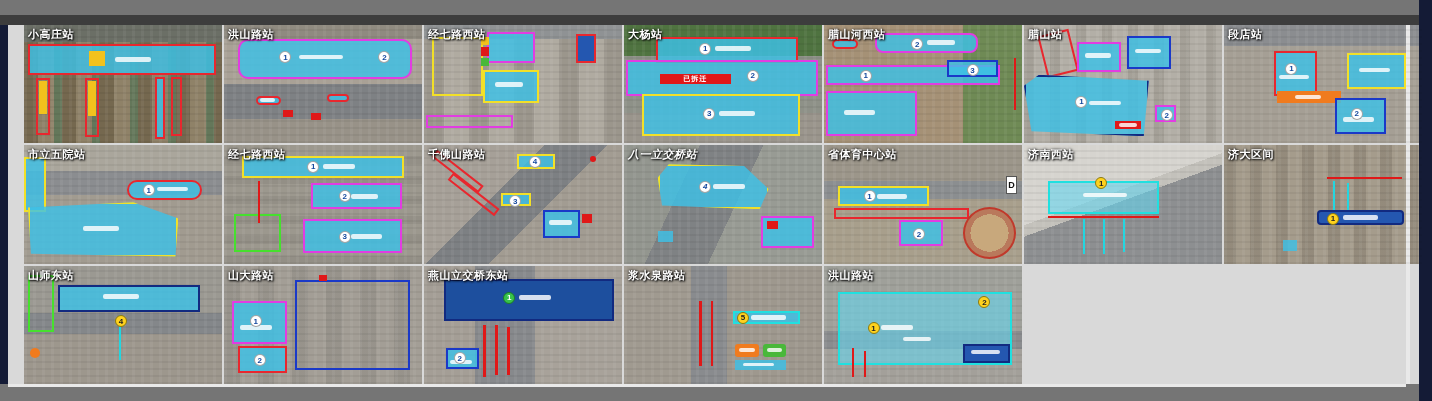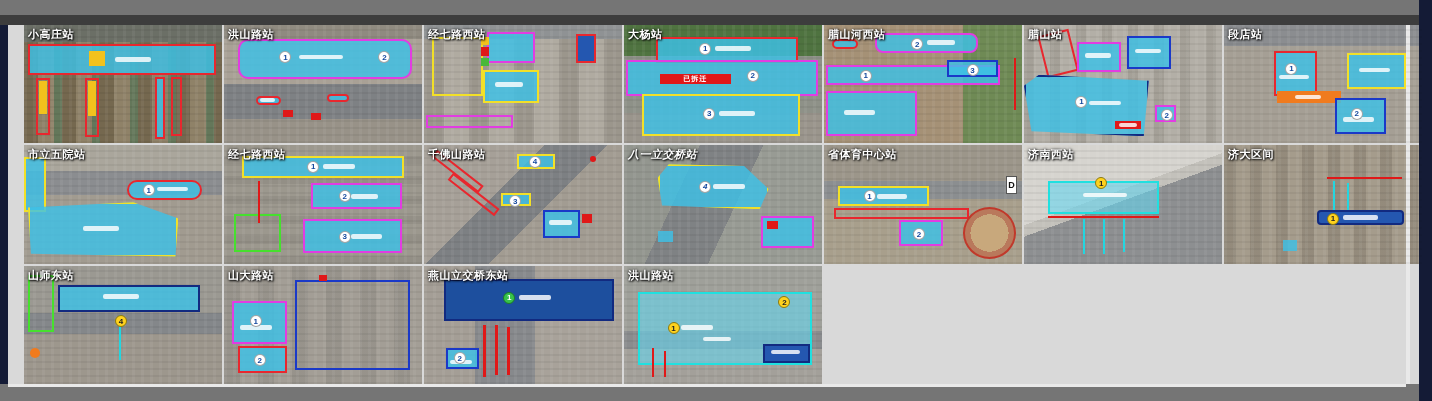--- a/index.html
+++ b/index.html
@@ -270,20 +270,34 @@
         <div class="ov f-dblu o-nvy" style="left: 10%; top: 11%; width: 86%; height: 36%;"></div>
         <div class="ov num g" style="left: 40%; top: 22%;">1</div>
         <div class="ov tb" style="left: 48%; top: 25%; width: 16%; height: 4%;"></div>
         <div class="ov f-red" style="left: 30%; top: 50%; width: 1.2%; height: 44%;"></div>
         <div class="ov f-red" style="left: 36%; top: 50%; width: 1.2%; height: 42%;"></div>
         <div class="ov f-red" style="left: 42%; top: 52%; width: 1.2%; height: 40%;"></div>
         <div class="ov f-cyan o-blu" style="left: 11%; top: 70%; width: 17%; height: 17%;"></div>
         <div class="ov num" style="left: 15%; top: 73%;">2</div>
         <div class="ov tb" style="left: 13%; top: 80%; width: 11%; height: 3.5%;"></div>
       </div>
+      <div class="tile bg19">
+        <div class="tlabel">浆水泉路站</div>
+        <div class="ov f-cyan o-cyn" style="left: 55%; top: 38%; width: 34%; height: 11%;"></div>
+        <div class="ov num y" style="left: 57%; top: 39%;">5</div>
+        <div class="ov tb" style="left: 64%; top: 42%; width: 18%; height: 3.5%;"></div>
+        <div class="ov f-org" style="left: 56%; top: 66%; width: 12%; height: 11%; border-radius: 3px;"></div>
+        <div class="ov tb" style="left: 58%; top: 70%; width: 8%; height: 3%;"></div>
+        <div class="ov f-grn" style="left: 70%; top: 66%; width: 12%; height: 11%; border-radius: 3px;"></div>
+        <div class="ov tb" style="left: 72%; top: 70%; width: 8%; height: 3%;"></div>
+        <div class="ov f-cyan" style="left: 56%; top: 80%; width: 26%; height: 8%;"></div>
+        <div class="ov tb" style="left: 60%; top: 82%; width: 16%; height: 3%;"></div>
+        <div class="ov f-red" style="left: 38%; top: 30%; width: 1.2%; height: 55%;"></div>
+        <div class="ov f-red" style="left: 44%; top: 30%; width: 1.2%; height: 55%;"></div>
+      </div>
       <div class="tile bg20">
         <div class="tlabel">洪山路站</div>
         <div class="ov f-cyan2 o-cyn" style="left: 7%; top: 22%; width: 88%; height: 62%;"></div>
         <div class="ov num y" style="left: 22%; top: 48%;">1</div>
         <div class="ov tb" style="left: 29%; top: 50%; width: 16%; height: 4%;"></div>
         <div class="ov num y" style="left: 78%; top: 26%;">2</div>
         <div class="ov f-blu o-nvy" style="left: 70%; top: 66%; width: 24%; height: 16%;"></div>
         <div class="ov tb" style="left: 74%; top: 71%; width: 15%; height: 3.5%;"></div>
         <div class="ov f-red" style="left: 14%; top: 70%; width: 1.2%; height: 24%;"></div>
         <div class="ov f-red" style="left: 20%; top: 72%; width: 1.2%; height: 22%;"></div>

